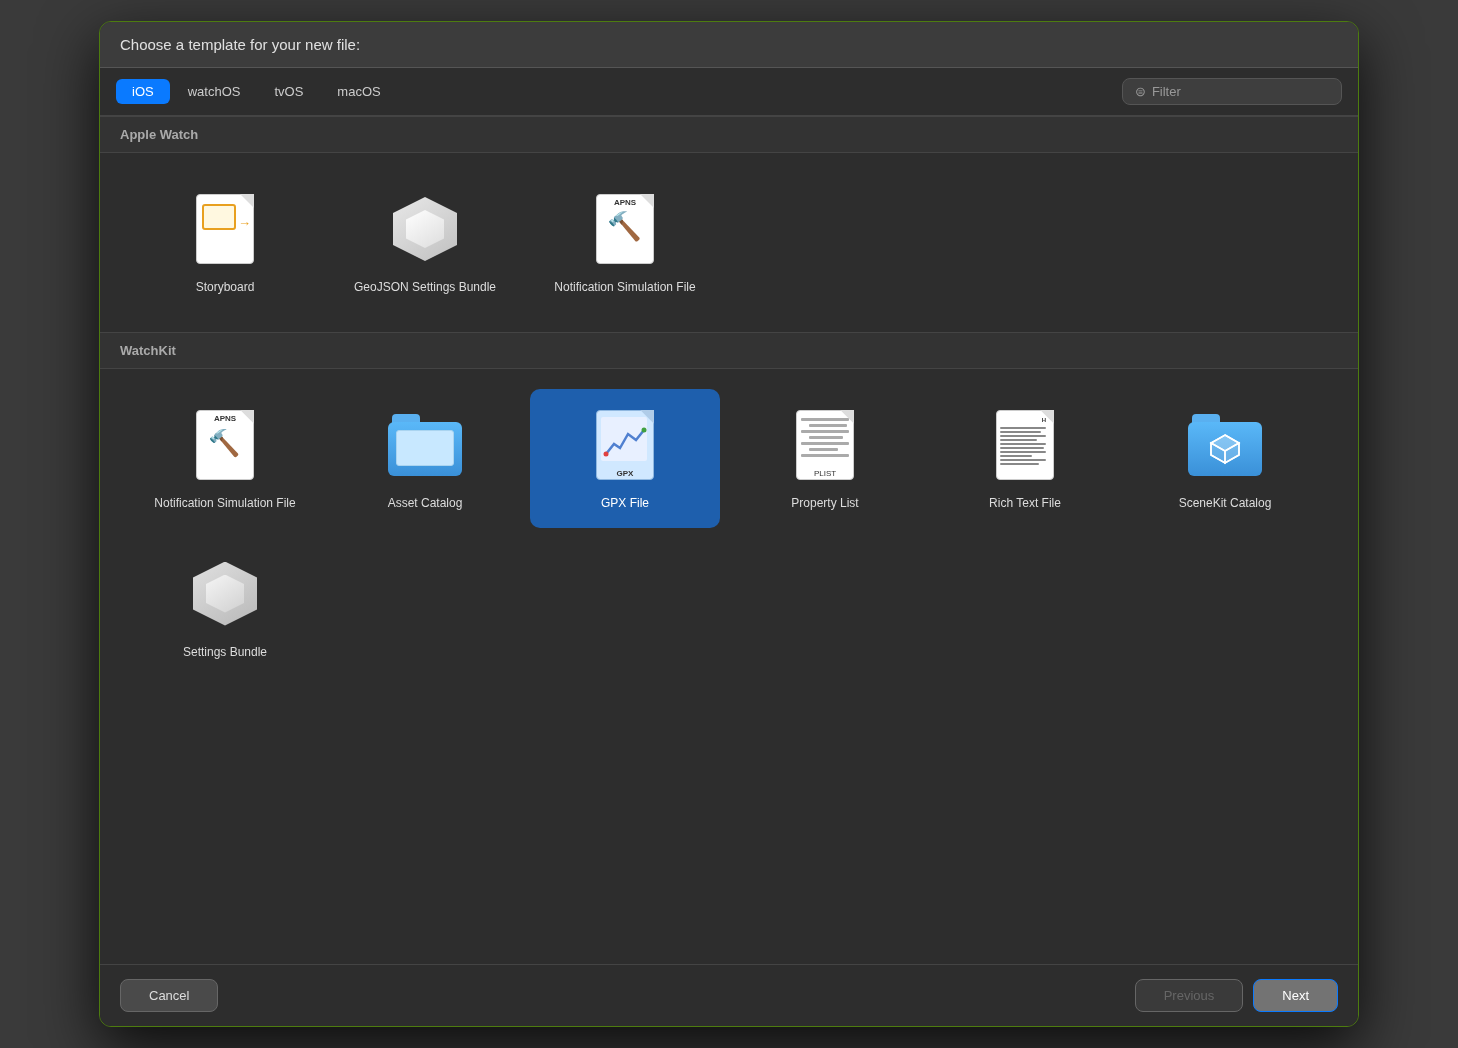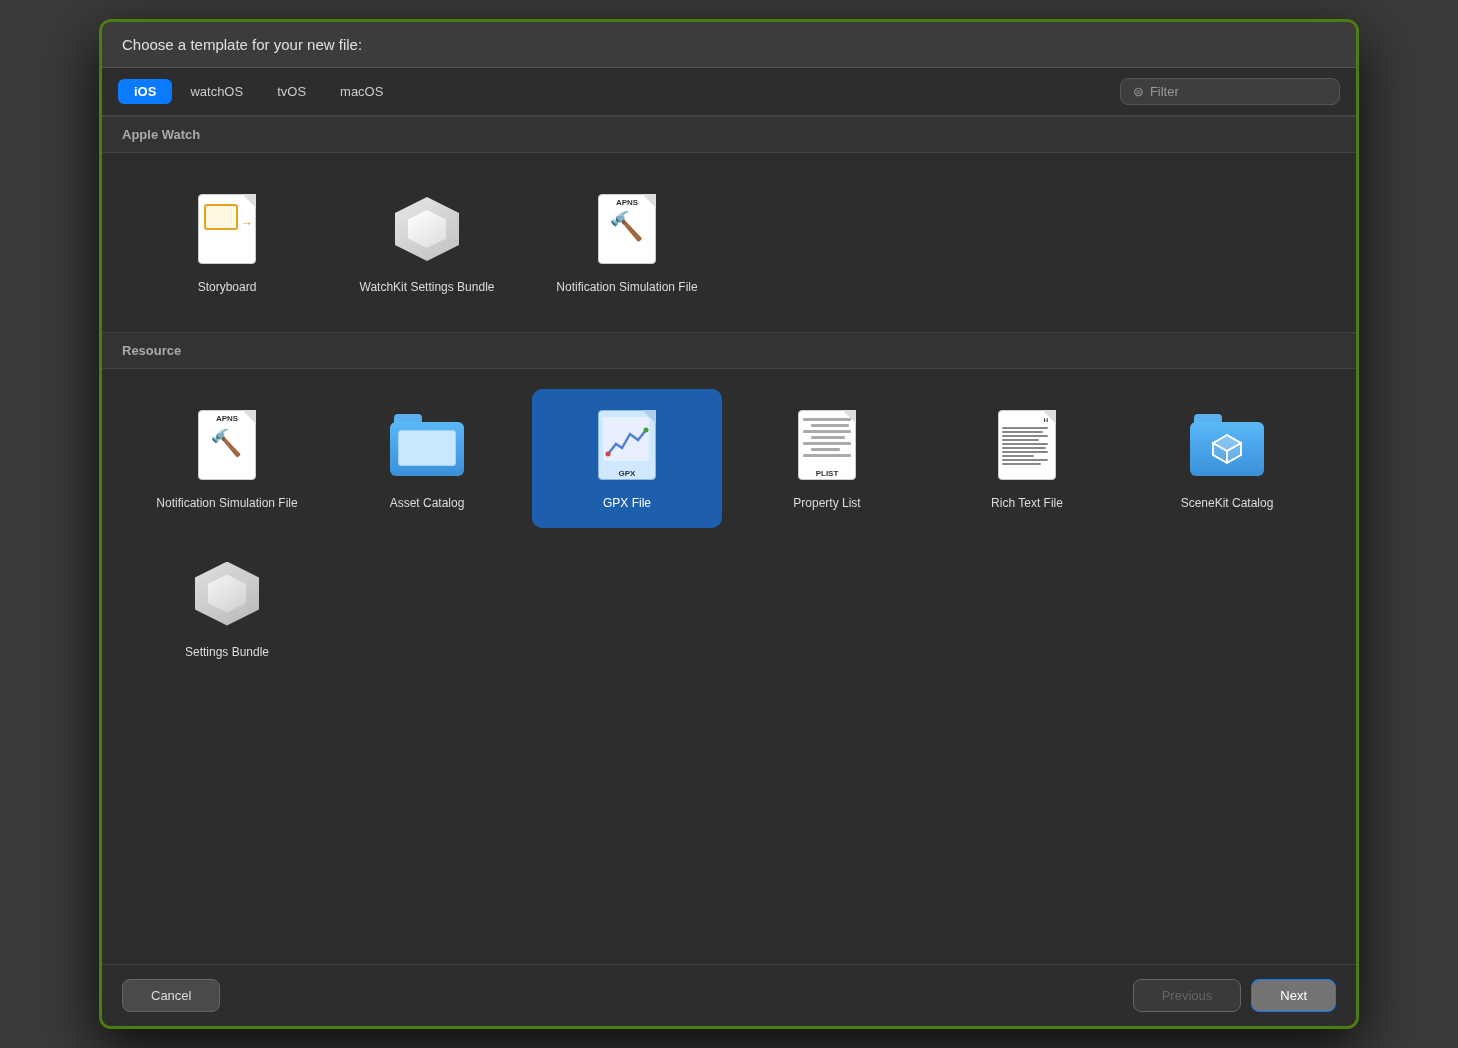--- a/index.html
+++ b/index.html
@@ -11,21 +11,21 @@
       justify-content: center;
       min-height: 100vh;
       color: #fff;
     }
     .dialog {
       width: 1260px;
       background: #2d2d2d;
       border-radius: 12px;
       overflow: hidden;
       box-shadow: 0 20px 60px rgba(0,0,0,0.8);
-      border: 3px solid #4d7c0f;
+      border: 1px solid #4d7c0f;
     }
     .dialog-title {
       background: #3c3c3c;
       padding: 14px 20px;
       font-size: 15px;
       color: #e0e0e0;
       border-bottom: 1px solid #555;
     }
     .toolbar {
       display: flex;
@@ -44,21 +44,20 @@
       border-radius: 6px;
       font-size: 13px;
       cursor: pointer;
       color: #ccc;
       border: none;
       background: transparent;
     }
     .tab.active {
       background: #0a7aff;
       color: #fff;
-      font-weight: bold;
     }
     .filter-box {
       margin-left: auto;
       display: flex;
       align-items: center;
       background: #3e3e3e;
       border: 1px solid #555;
       border-radius: 8px;
       padding: 5px 12px;
       gap: 6px;
@@ -274,38 +273,38 @@
       </div>
 
       <div class="item">
         <div class="item-icon">
           <div class="watchkit-icon">
             <div class="bundle-shape">
               <div class="bundle-inner"></div>
             </div>
           </div>
         </div>
-        <div class="item-label">WatchKit Settings Bundle</div>
+        <div class="item-label">GeoJSON Settings Bundle</div>
       </div>
 
       <div class="item">
         <div class="item-icon">
           <div class="file-icon notif-icon" style="width:62px;height:74px;">
             <div class="page" style="width:58px;height:70px; background:#fff; border-radius:4px; border:1px solid #ccc; position:absolute; top:2px; left:2px;"></div>
             <div style="position:absolute; top:2px; right:2px; width:14px; height:14px; background:#ddd; clip-path:polygon(0 0, 100% 0, 100% 100%);"></div>
             <div style="position:absolute; top:6px; left:50%; transform:translateX(-50%); font-size:8px; font-weight:bold; color:#333; white-space:nowrap;">APNS</div>
             <div style="position:absolute; top:18px; left:50%; transform:translateX(-50%); font-size:28px; color:#4a90d9;">🔨</div>
           </div>
         </div>
         <div class="item-label">Notification Simulation File</div>
       </div>
 
     </div>
 
-    <div class="section-header">Resource</div>
+    <div class="section-header">WatchKit</div>
     <div class="items-grid">
 
       <div class="item">
         <div class="item-icon">
           <div class="file-icon" style="width:62px;height:74px;">
             <div class="page" style="width:58px;height:70px; background:#fff; border-radius:4px; border:1px solid #ccc; position:absolute; top:2px; left:2px;"></div>
             <div style="position:absolute; top:2px; right:2px; width:14px; height:14px; background:#ddd; clip-path:polygon(0 0, 100% 0, 100% 100%);"></div>
             <div style="position:absolute; top:6px; left:50%; transform:translateX(-50%); font-size:8px; font-weight:bold; color:#333; white-space:nowrap;">APNS</div>
             <div style="position:absolute; top:20px; left:50%; transform:translateX(-50%); font-size:26px;">🔨</div>
           </div>
@@ -351,21 +350,21 @@
             <div style="position:absolute;top:2px;right:2px;width:14px;height:14px;background:#ddd;clip-path:polygon(0 0,100% 0,100% 100%);"></div>
             <div style="position:absolute;top:10px;left:7px;right:7px;">
               <div style="height:3px;background:#aaa;border-radius:1px;margin-bottom:3px;"></div>
               <div style="height:3px;background:#aaa;border-radius:1px;margin-bottom:3px;width:80%;margin-left:8px;"></div>
               <div style="height:3px;background:#aaa;border-radius:1px;margin-bottom:3px;"></div>
               <div style="height:3px;background:#aaa;border-radius:1px;margin-bottom:3px;width:70%;margin-left:8px;"></div>
               <div style="height:3px;background:#aaa;border-radius:1px;margin-bottom:3px;"></div>
               <div style="height:3px;background:#aaa;border-radius:1px;margin-bottom:3px;width:60%;margin-left:8px;"></div>
               <div style="height:3px;background:#aaa;border-radius:1px;margin-bottom:3px;"></div>
             </div>
-            <div style="position:absolute;bottom:4px;left:50%;transform:translateX(-50%);font-size:8px;font-weight:bold;color:#333;">PLIST</div>
+            <div style="position:absolute;bottom:4px;left:50%;transform:translateX(-50%);font-size:8px;font-weight:normal;color:#333;">PLIST</div>
           </div>
         </div>
         <div class="item-label">Property List</div>
       </div>
 
       <div class="item">
         <div class="item-icon">
           <div class="file-icon rtf-icon" style="width:62px;height:74px;">
             <div class="page" style="width:58px;height:70px;background:#fff;border-radius:4px;border:1px solid #ccc;position:absolute;top:2px;left:2px;"></div>
             <div style="position:absolute;top:2px;right:2px;width:14px;height:14px;background:#ddd;clip-path:polygon(0 0,100% 0,100% 100%);"></div>

